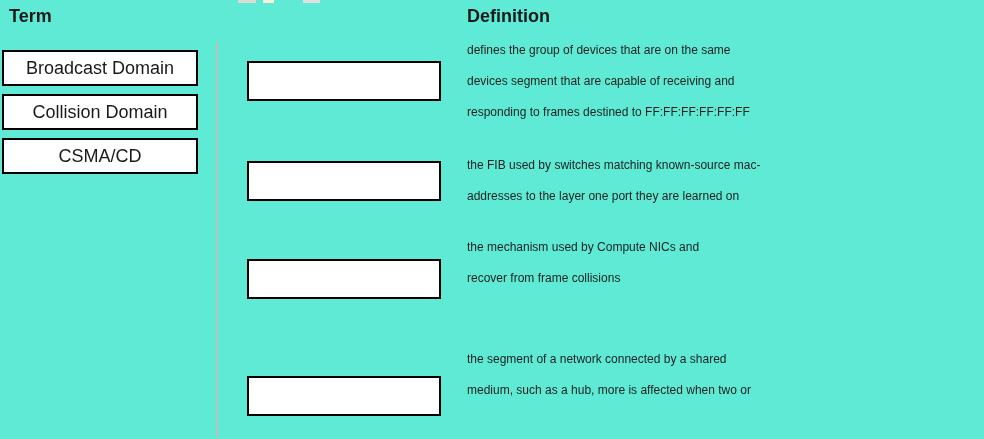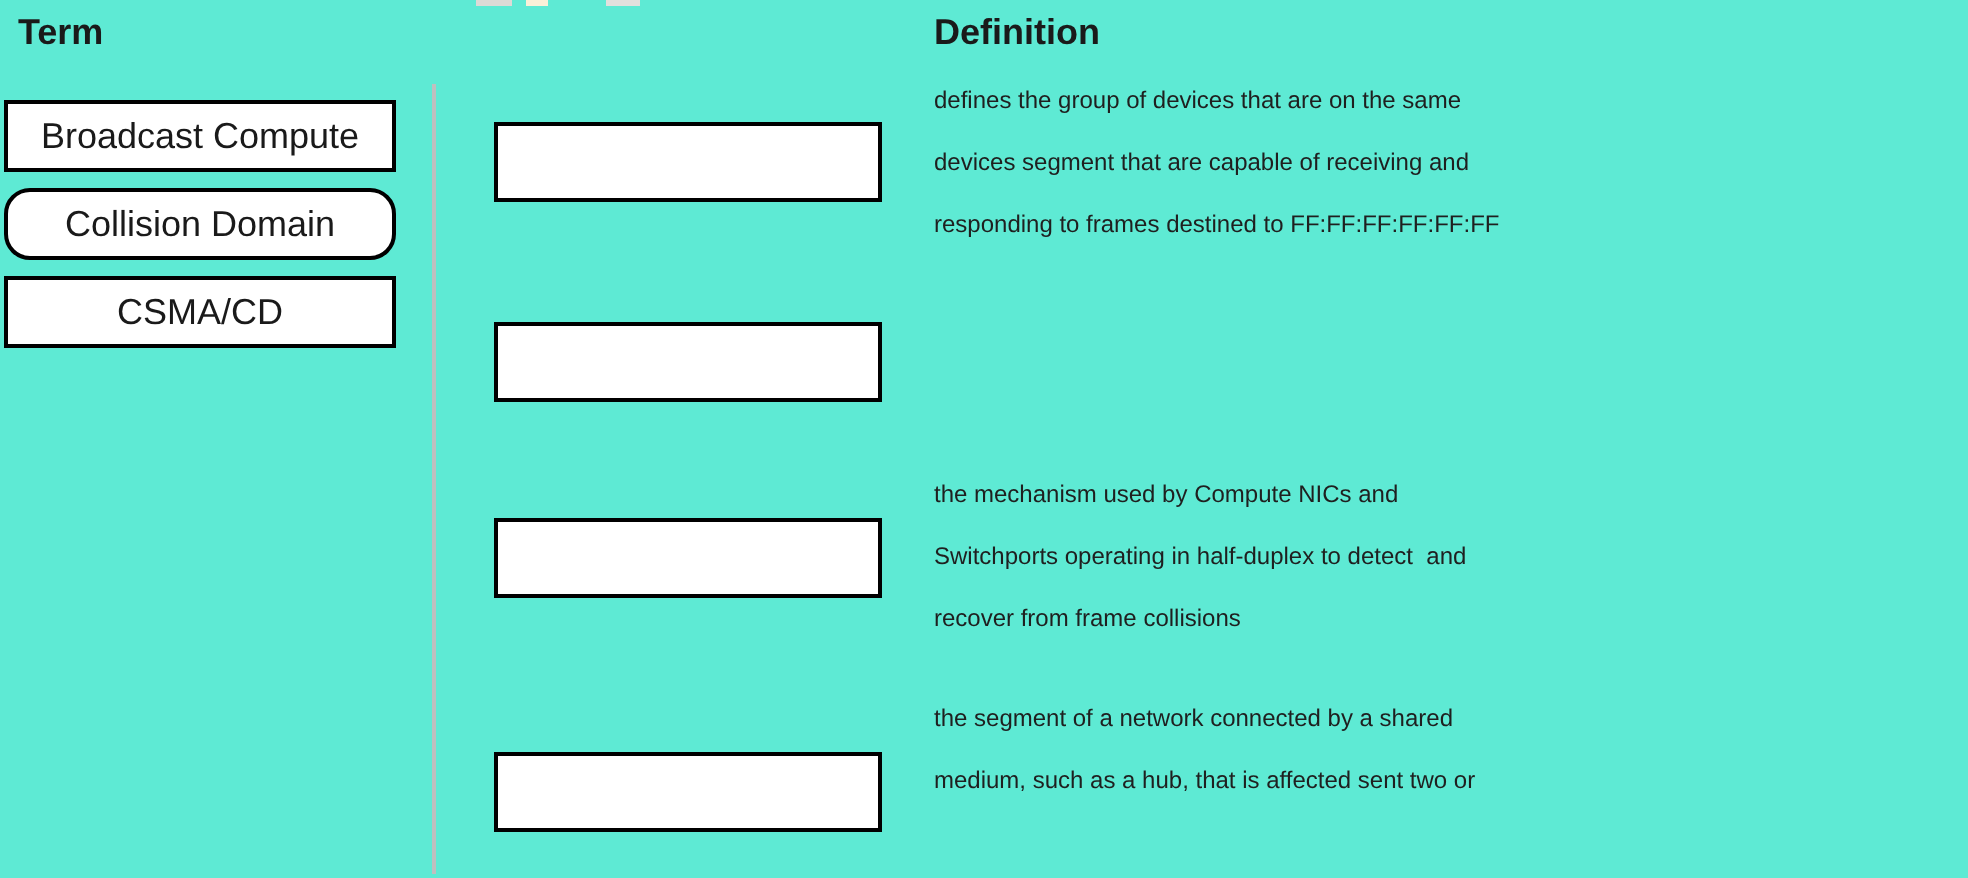--- a/index.html
+++ b/index.html
@@ -33,21 +33,21 @@
     background: #ffffff;
     display: flex;
     align-items: center;
     justify-content: center;
     font-size: 18px;
     color: #1a1a1a;
     white-space: pre;
     cursor: move;
   }
   .term-box.t1 { top: 50px; }
-  .term-box.t2 { top: 94px; border-radius: 13px; }
+  .term-box.t2 { top: 94px; }
   .term-box.t3 { top: 138px; text-align: center; }
   .term-box.t4 { top: 181px; }
 
   .divider {
     position: absolute;
     left: 216px;
     top: 42px;
     width: 2px;
     height: 395px;
     background: #bfbfbf;
@@ -95,42 +95,45 @@
 
 <div class="stage">
 
   <span class="frag f1"></span>
   <span class="frag f2"></span>
   <span class="frag f3"></span>
 
   <div class="col-header term-header">Term</div>
   <div class="col-header def-header">Definition</div>
 
-  <div class="term-box t1">Broadcast Compute</div>
+  <div class="term-box t1">Broadcast Domain</div>
   <div class="term-box t2">Collision Domain</div>
   <div class="term-box t3">CSMA/CD</div>
 
   <div class="divider"></div>
 
   <div class="drop-box d1"></div>
   <div class="drop-box d2"></div>
   <div class="drop-box d3"></div>
   <div class="drop-box d4"></div>
 
   <div class="definition p1">
     <div class="line">defines the group of devices that are on the same</div>
     <div class="line">devices segment that are capable of receiving and</div>
     <div class="line">responding to frames destined to FF:FF:FF:FF:FF:FF</div>
   </div>
 
+  <div class="definition p2">
+    <div class="line">the FIB used by switches matching known-source mac-</div>
+    <div class="line">addresses to the layer one port they are learned on</div>
+  </div>
 
   <div class="definition p3">
     <div class="line">the mechanism used by Compute NICs and</div>
-    <div class="line">Switchports operating in half-duplex to detect  and</div>
     <div class="line">recover from frame collisions</div>
   </div>
 
   <div class="definition p4">
     <div class="line">the segment of a network connected by a shared</div>
-    <div class="line">medium, such as a hub, that is affected sent two or</div>
+    <div class="line">medium, such as a hub, more is affected when two or</div>
   </div>
 
 </div>
 
 </body></html>

